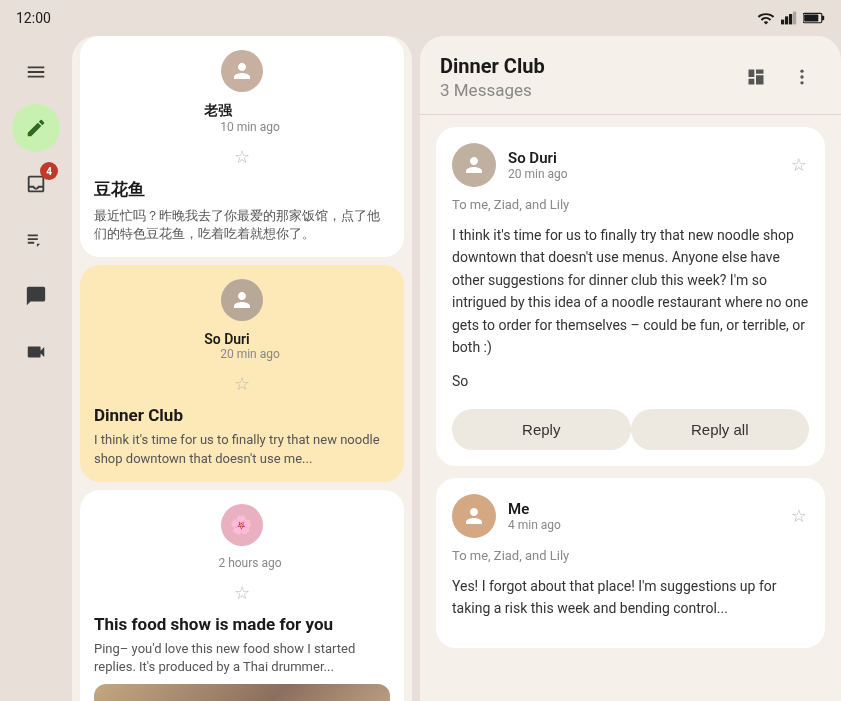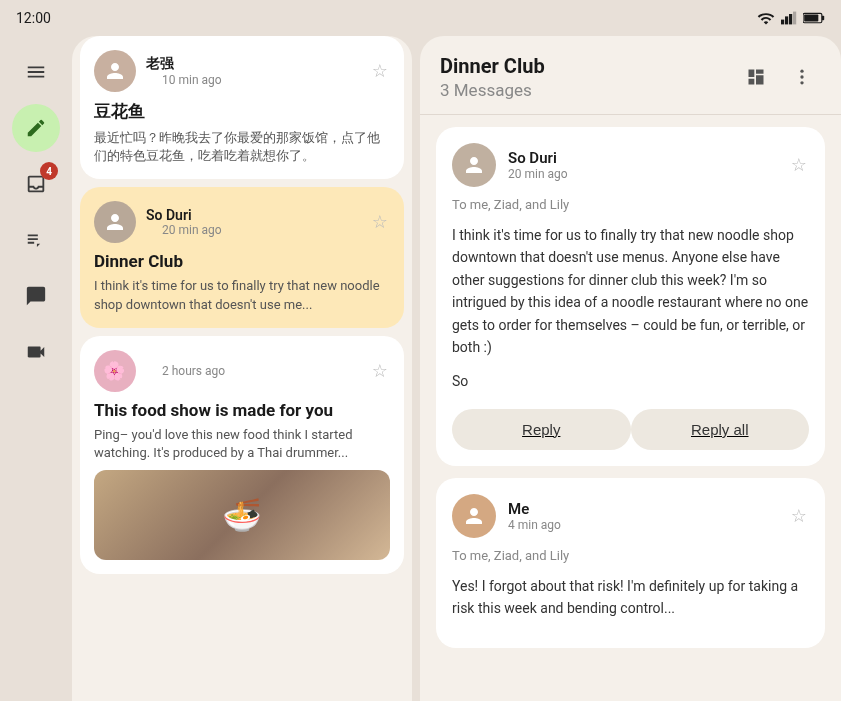--- a/index.html
+++ b/index.html
@@ -139,20 +139,21 @@
       position: relative;
     }
     .message-card.selected {
       background: #fde8b8;
     }
     .card-header {
       display: flex;
       align-items: center;
       gap: 10px;
       margin-bottom: 8px;
+      flex-direction: column;
     }
     .card-avatar-circle {
       width: 42px;
       height: 42px;
       border-radius: 50%;
       display: flex;
       align-items: center;
       justify-content: center;
       font-size: 18px;
       flex-shrink: 0;
@@ -306,21 +307,20 @@
       font-size: 14px;
       color: #333;
       line-height: 1.6;
     }
     .email-body p {
       margin-bottom: 12px;
     }
     .reply-actions {
       display: flex;
       margin-top: 16px;
-      text-decoration: underline;
     }
     .reply-btn {
       flex: 1;
       padding: 12px;
       background: #ede8e0;
       border: none;
       border-radius: 28px;
       font-size: 15px;
       font-weight: 500;
       color: #333;
@@ -442,21 +442,21 @@
         <div class="card-header">
           <div class="card-avatar-circle" style="background: #e8b0c0; color: white; font-size:18px; align-items:center; justify-content:center;">
             🌸
           </div>
           <div class="card-meta">
             <div class="card-time">2 hours ago</div>
           </div>
           <button class="star-btn">☆</button>
         </div>
         <div class="card-title">This food show is made for you</div>
-        <div class="card-preview">Ping– you'd love this new food think I started watching. It's produced by a Thai drummer...</div>
+        <div class="card-preview">Ping– you'd love this new food show I started replies. It's produced by a Thai drummer...</div>
         <div class="card-image">
           <div class="food-image-placeholder">🍜</div>
         </div>
       </div>
 
     </div>
   </div>
 
   <div class="detail-panel">
 
@@ -515,20 +515,20 @@
               </svg>
           </div>
           <div class="email-meta">
             <div class="email-sender">Me</div>
             <div class="email-time">4 min ago</div>
           </div>
           <button class="star-btn">☆</button>
         </div>
         <div class="email-to">To me, Ziad, and Lily</div>
         <div class="email-body">
-          <p>Yes! I forgot about that risk! I'm definitely up for taking a risk this week and bending control...</p>
+          <p>Yes! I forgot about that place! I'm suggestions up for taking a risk this week and bending control...</p>
         </div>
       </div>
 
     </div>
   </div>
 
 </div>
 
 </body></html>

